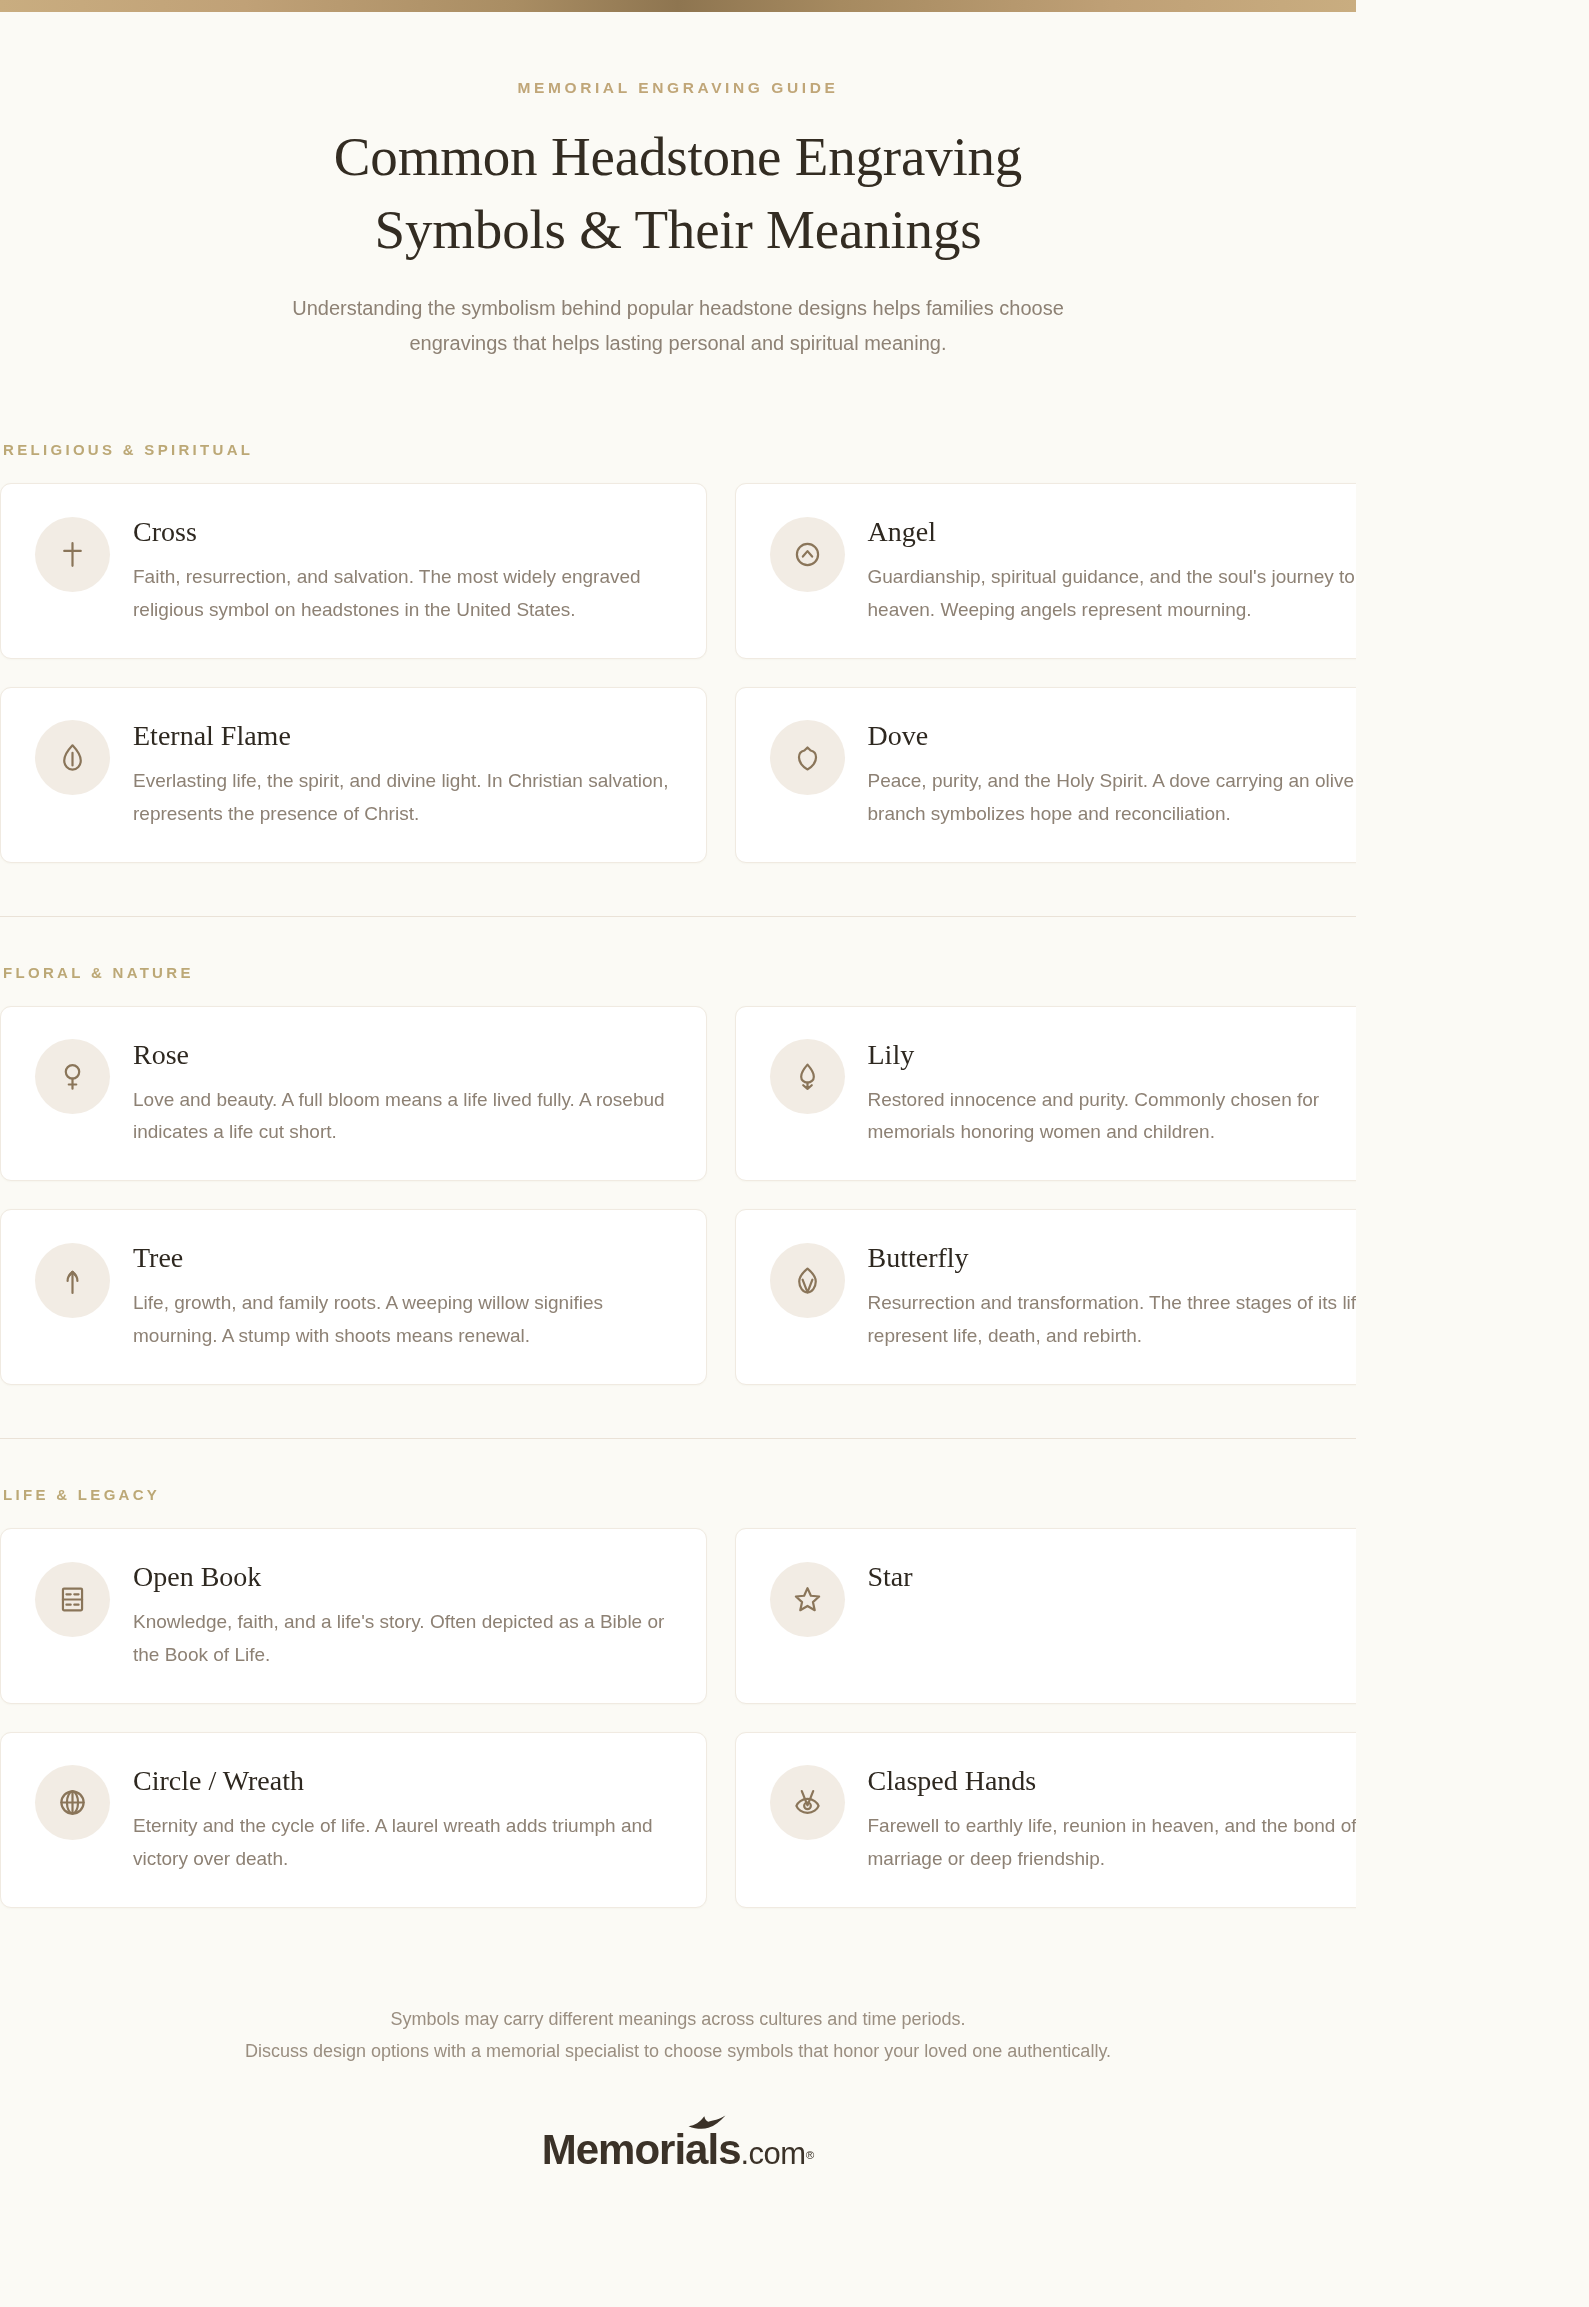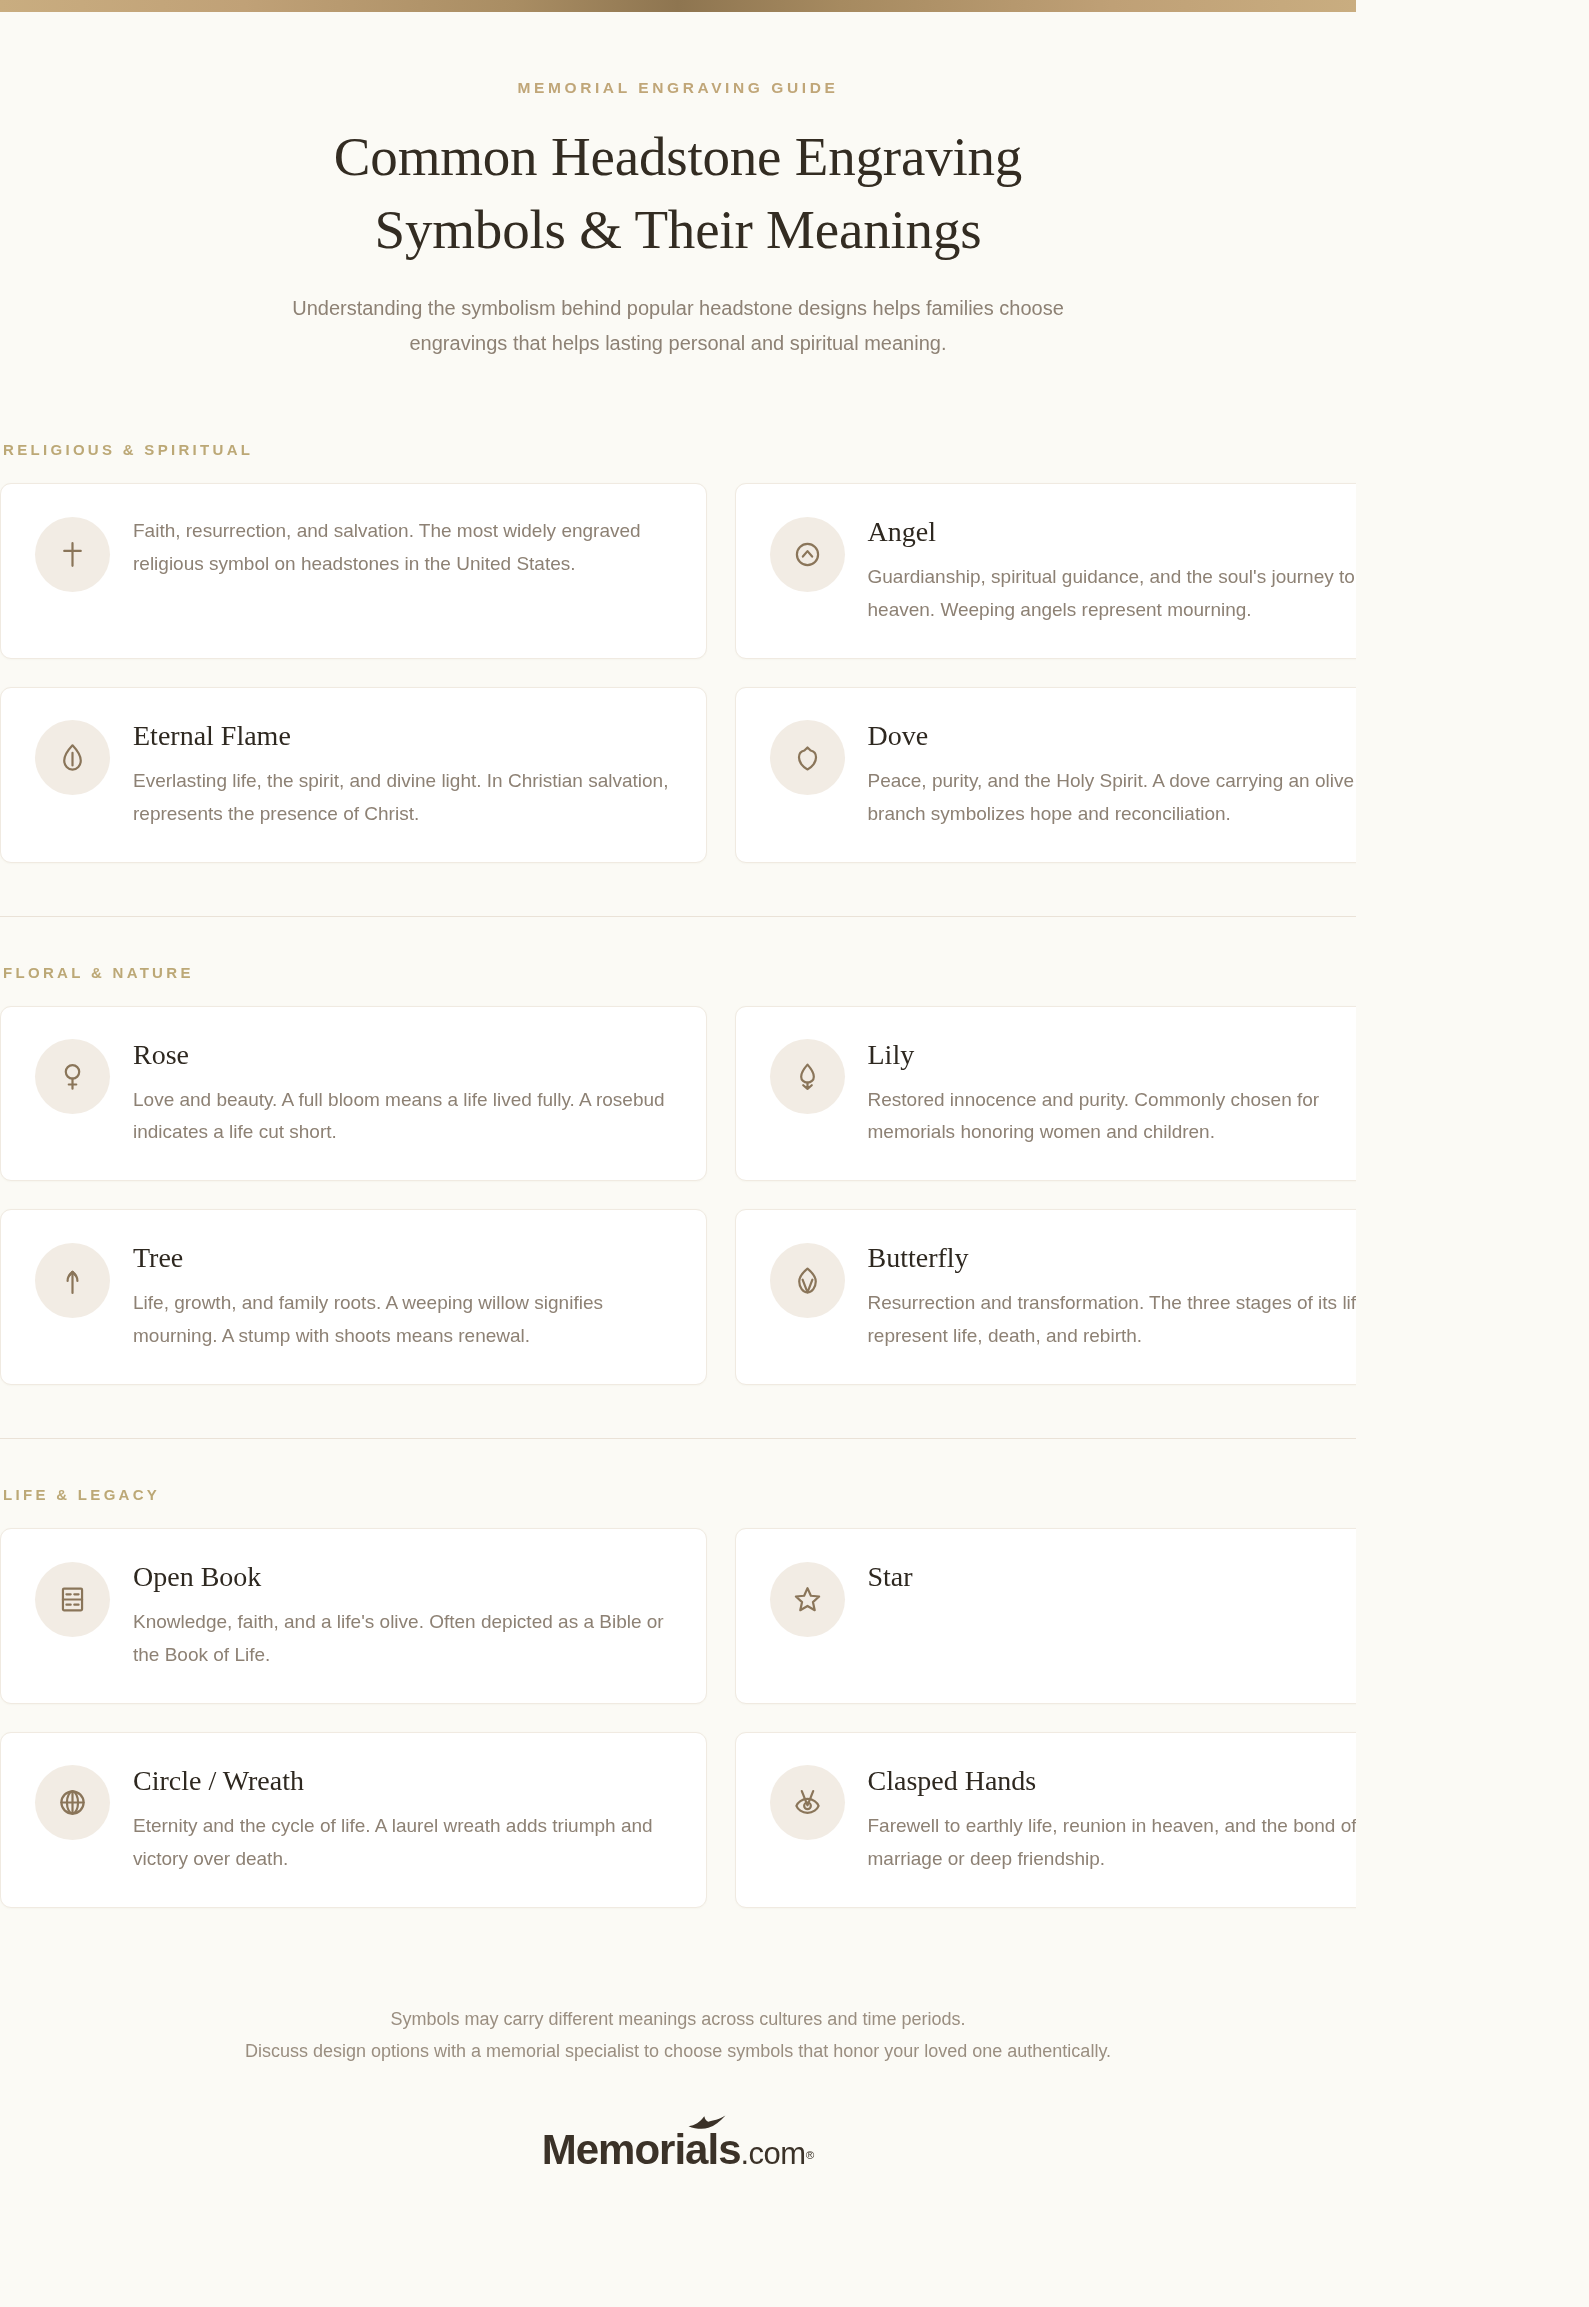--- a/index.html
+++ b/index.html
@@ -227,20 +227,21 @@
       <div class="section-label">RELIGIOUS &amp; SPIRITUAL</div>
       <div class="card-grid">
 
         <article class="card">
           <div class="icon-badge">
             <svg viewBox="0 0 24 24">
                 <path d="M12 3.2 V20.8 M5.6 9.2 H18.4"></path>
               </svg>
           </div>
           <div class="card-body">
+            <h3 class="card-title">Cross</h3>
             <p class="card-desc">Faith, resurrection, and salvation. The most widely engraved religious symbol on headstones in the United States.</p>
           </div>
         </article>
 
         <article class="card">
           <div class="icon-badge">
             <svg viewBox="0 0 24 24">
                 <circle cx="12" cy="12" r="8.2"></circle>
                 <path d="M8.4 13.6 L12 9.4 L15.6 13.6"></path>
               </svg>
@@ -352,21 +353,21 @@
           <div class="icon-badge">
             <svg viewBox="0 0 24 24">
               <rect x="4.6" y="3.6" width="14.8" height="16.8" rx="0.8"></rect>
               <path d="M4.6 12 H19.4"></path>
               <path d="M7.3 8 H10.6 M13.4 8 H16.7"></path>
               <path d="M7.3 16 H10.6 M13.4 16 H16.7"></path>
             </svg>
           </div>
           <div class="card-body">
             <h3 class="card-title">Open Book</h3>
-            <p class="card-desc">Knowledge, faith, and a life's olive. Often depicted as a Bible or the Book of Life.</p>
+            <p class="card-desc">Knowledge, faith, and a life's story. Often depicted as a Bible or the Book of Life.</p>
           </div>
         </article>
 
         <article class="card">
           <div class="icon-badge">
             <svg viewBox="0 0 24 24">
               <path d="M12 3.2 L14.6 9.1 L21 9.7 L16.2 14 L17.6 20.3 L12 17 L6.4 20.3 L7.8 14 L3 9.7 L9.4 9.1 Z"></path>
             </svg>
           </div>
           <div class="card-body">

